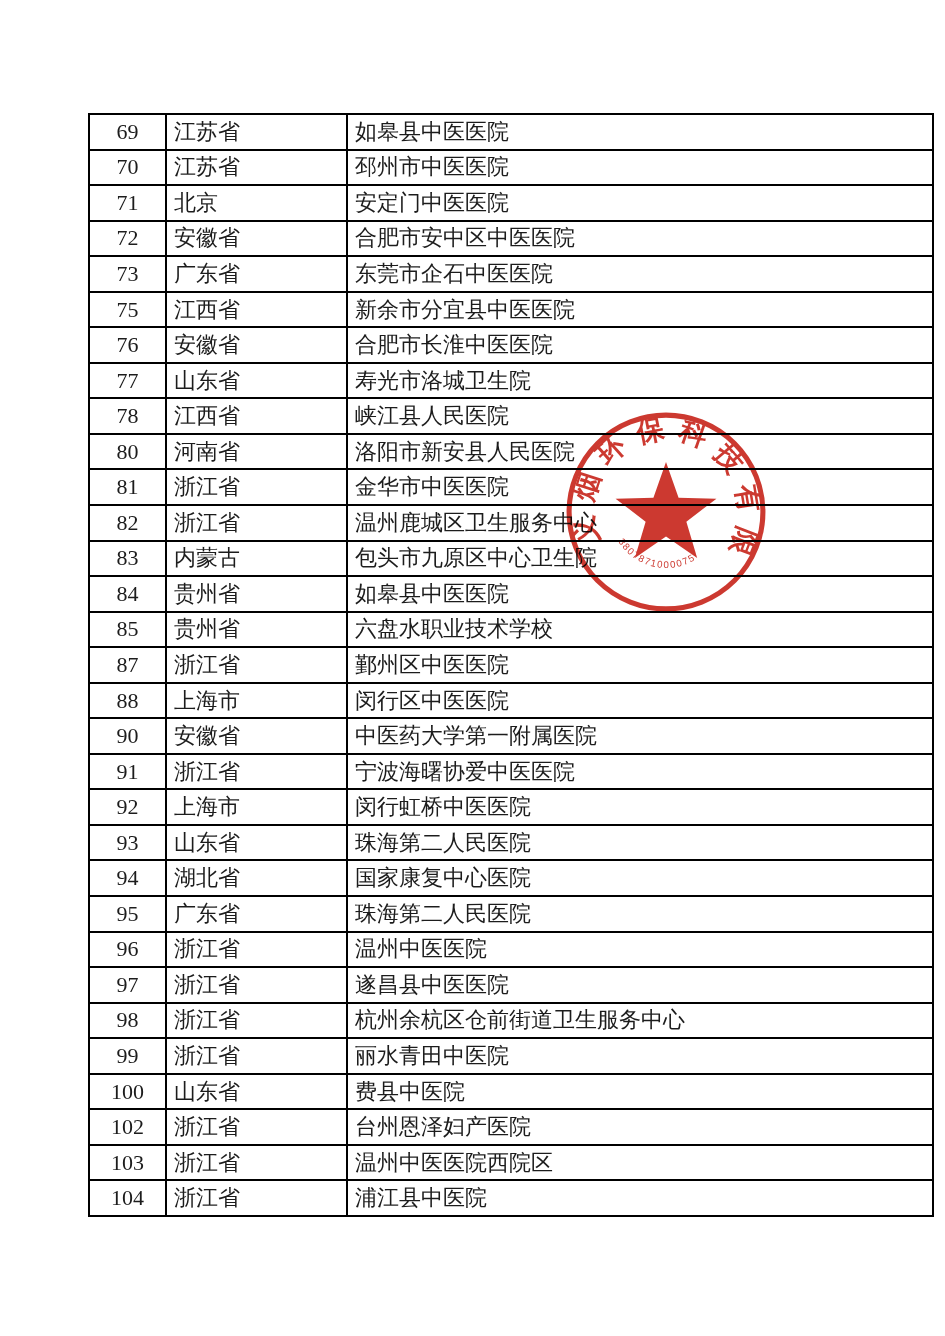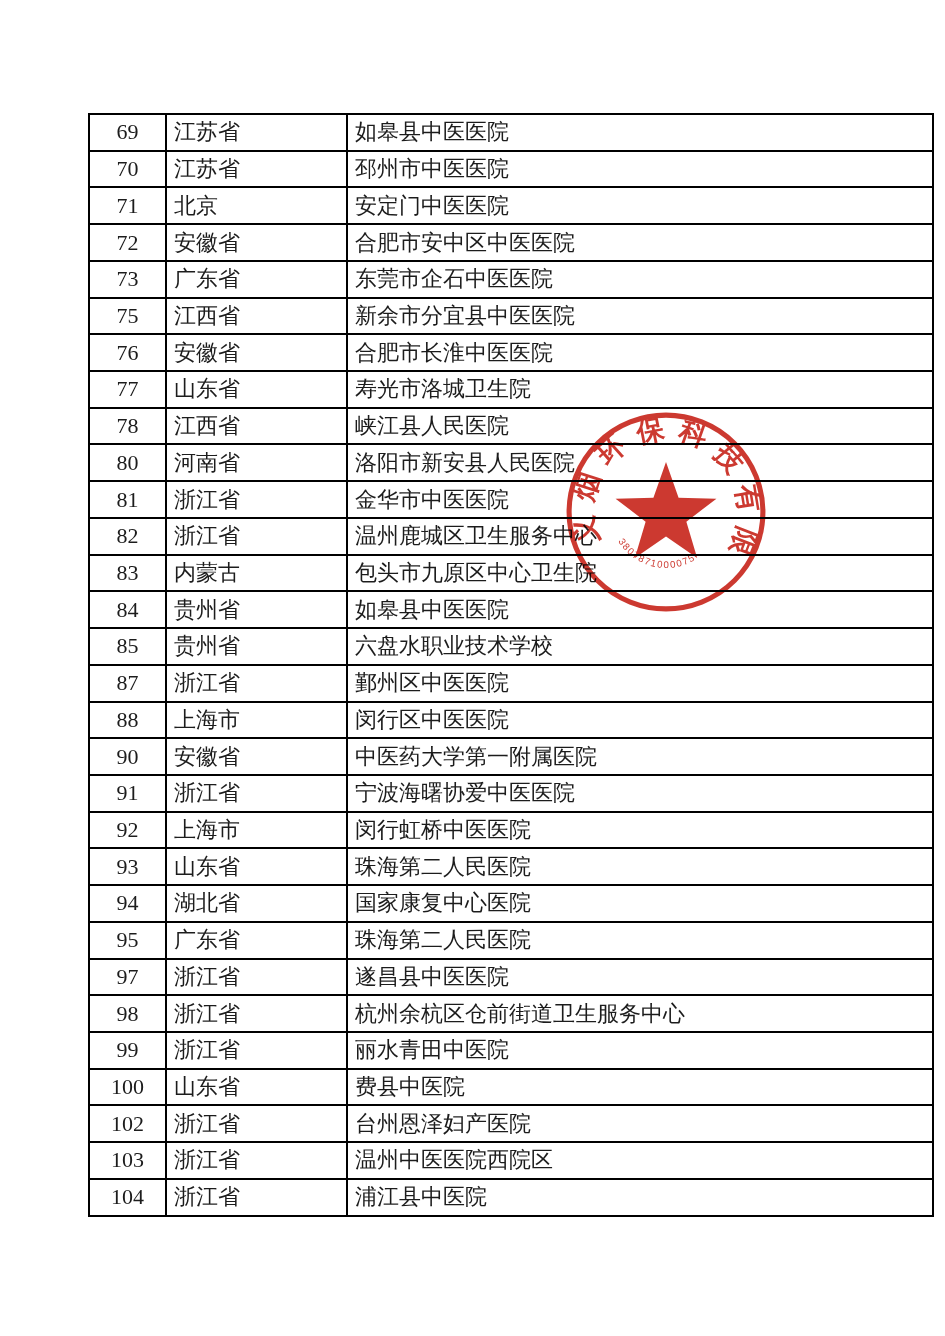--- a/index.html
+++ b/index.html
@@ -173,20 +173,25 @@
     <td class="cell-prov">湖北省</td>
     <td class="cell-name">国家康复中心医院</td>
   </tr>
 
   <tr>
     <td class="cell-no">95</td>
     <td class="cell-prov">广东省</td>
     <td class="cell-name">珠海第二人民医院</td>
   </tr>
 
+  <tr>
+    <td class="cell-no">96</td>
+    <td class="cell-prov">浙江省</td>
+    <td class="cell-name">温州中医医院</td>
+  </tr>
 
   <tr>
     <td class="cell-no">97</td>
     <td class="cell-prov">浙江省</td>
     <td class="cell-name">遂昌县中医医院</td>
   </tr>
 
   <tr>
     <td class="cell-no">98</td>
     <td class="cell-prov">浙江省</td>

